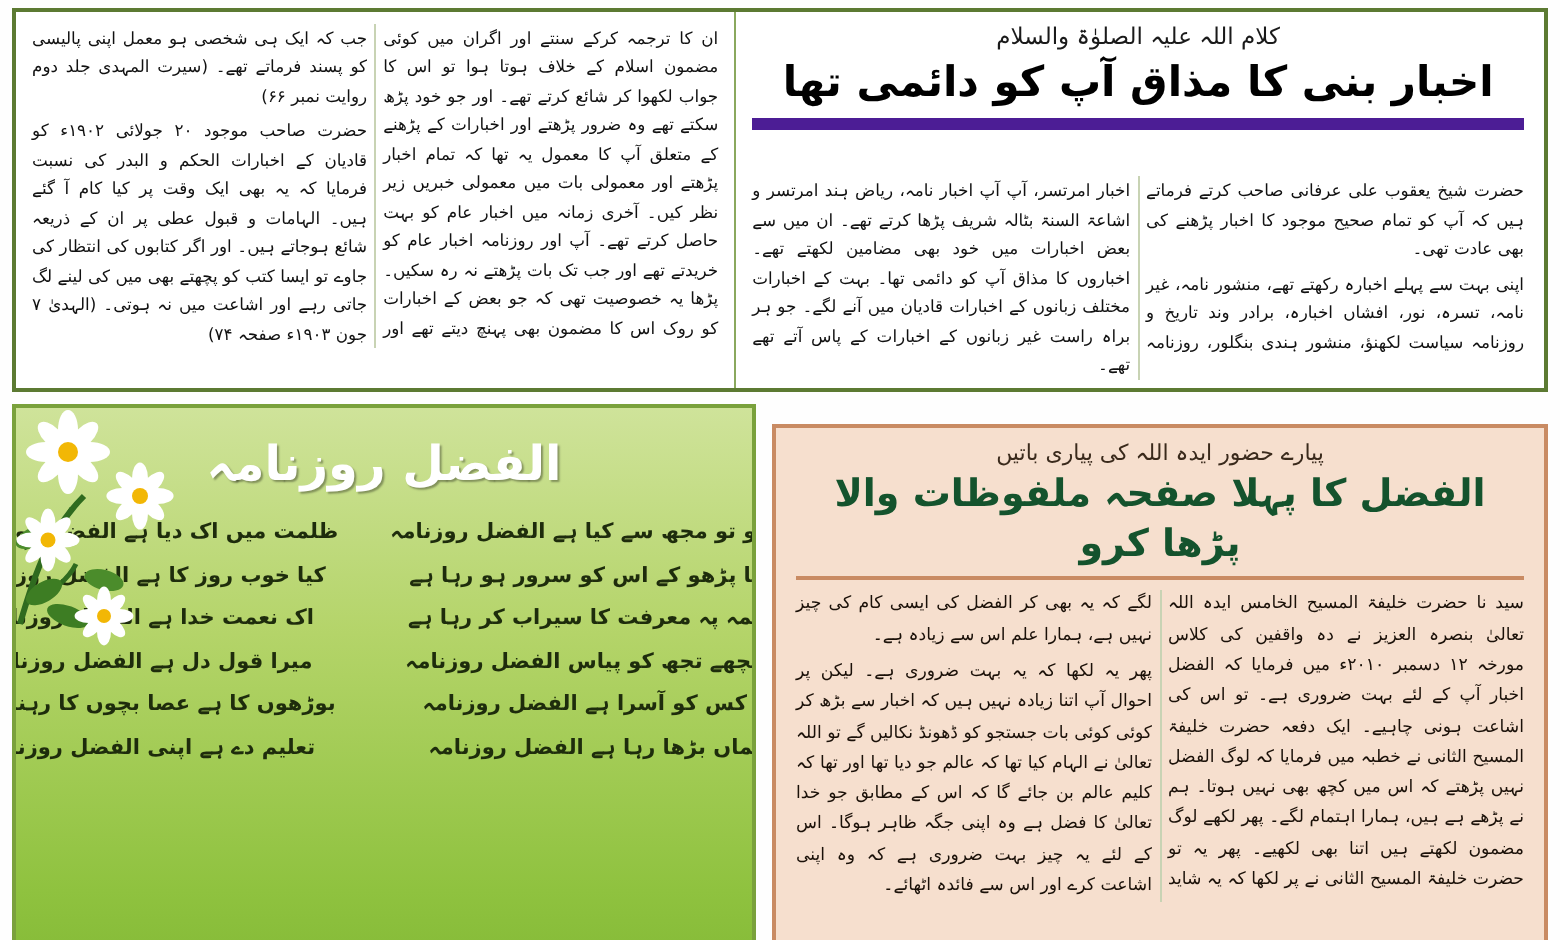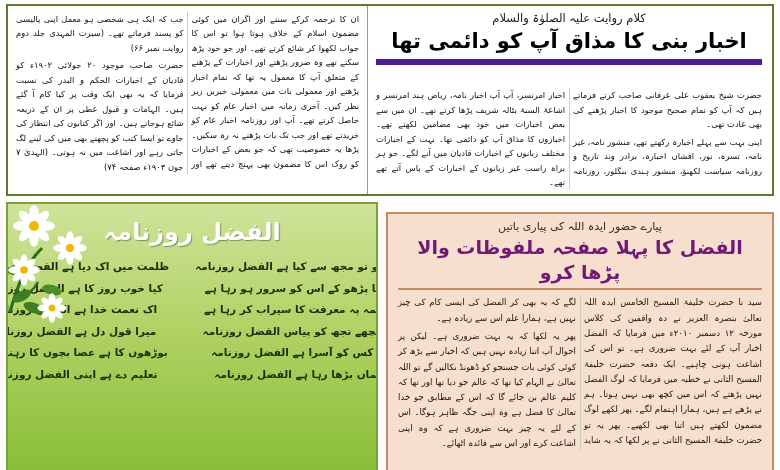--- a/index.html
+++ b/index.html
@@ -148,21 +148,21 @@
     text-align: center;
     font-size: 11px;
     color: #3a2a1c;
     direction: rtl;
     margin-bottom: 2px;
   }
   .peach-headline {
     text-align: center;
     font-size: 19px;
     font-weight: bold;
-    color: #701a75;
+    color: #14532d;
     direction: rtl;
     line-height: 1.3;
     padding-bottom: 4px;
     border-bottom: 2px solid #c98b63;
     margin-bottom: 5px;
   }
   .peach-body {
     direction: rtl;
     text-align: justify;
     font-size: 8.6px;
@@ -172,21 +172,21 @@
   .peach-body p { margin: 0 0 3px 0; }
 </style>
 </head>
 <body>
 
 <div class="page">
 
   <div class="top-article">
 
     <div class="top-right">
-      <div class="kicker">کلام روایت علیہ الصلوٰۃ والسلام</div>
+      <div class="kicker">کلام اللہ علیہ الصلوٰۃ والسلام</div>
       <div class="headline-main">اخبار بنی کا مذاق آپ کو دائمی تھا</div>
       <div class="urdu-body cols-2">
         <p>حضرت شیخ یعقوب علی عرفانی صاحب کرتے فرماتے ہیں کہ آپ کو تمام صحیح موجود کا اخبار پڑھنے کی بھی عادت تھی۔</p>
         <p>اپنی بہت سے پہلے اخبارہ رکھتے تھے، منشور نامہ، غیر نامہ، تسرہ، نور، افشاں اخبارہ، برادر وند تاریخ و روزنامہ سیاست لکھنؤ، منشور ہندی بنگلور، روزنامہ اخبار امرتسر، آپ آپ اخبار نامہ، ریاض ہند امرتسر و اشاعۃ السنۃ بٹالہ شریف پڑھا کرتے تھے۔ ان میں سے بعض اخبارات میں خود بھی مضامین لکھتے تھے۔ اخباروں کا مذاق آپ کو دائمی تھا۔ بہت کے اخبارات مختلف زبانوں کے اخبارات قادیان میں آنے لگے۔ جو ہر براہ راست غیر زبانوں کے اخبارات کے پاس آتے تھے تھے۔</p>
       </div>
     </div>
 
     <div class="top-left">
       <div class="urdu-body cols-2">
         <p>ان کا ترجمہ کرکے سنتے اور اگران میں کوئی مضمون اسلام کے خلاف ہوتا ہوا تو اس کا جواب لکھوا کر شائع کرتے تھے۔ اور جو خود پڑھ سکتے تھے وہ ضرور پڑھتے اور اخبارات کے پڑھنے کے متعلق آپ کا معمول یہ تھا کہ تمام اخبار پڑھتے اور معمولی بات میں معمولی خبریں زیر نظر کیں۔ آخری زمانہ میں اخبار عام کو بہت حاصل کرتے تھے۔ آپ اور روزنامہ اخبار عام کو خریدتے تھے اور جب تک بات پڑھتے نہ رہ سکیں۔ پڑھا یہ خصوصیت تھی کہ جو بعض کے اخبارات کو روک اس کا مضمون بھی پہنچ دیتے تھے اور جب کہ ایک ہی شخصی ہو معمل اپنی پالیسی کو پسند فرماتے تھے۔ (سیرت المہدی جلد دوم روایت نمبر ۶۶)</p>

